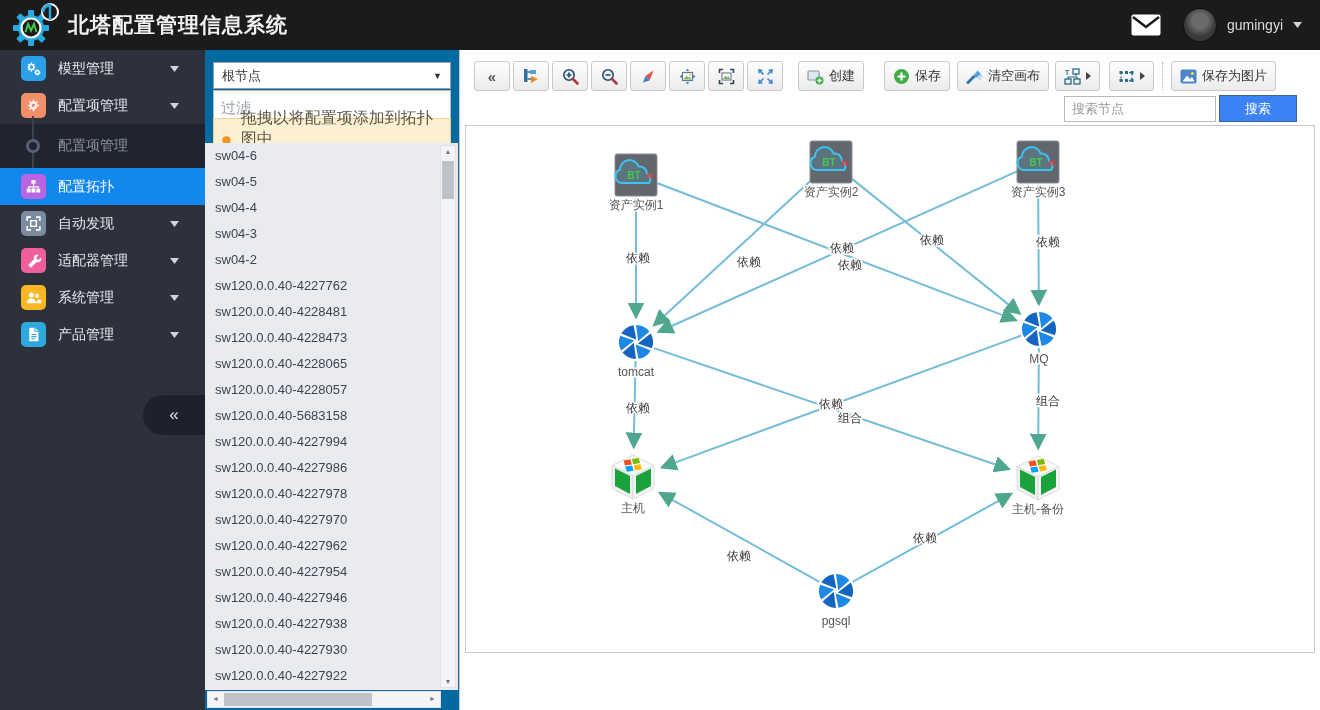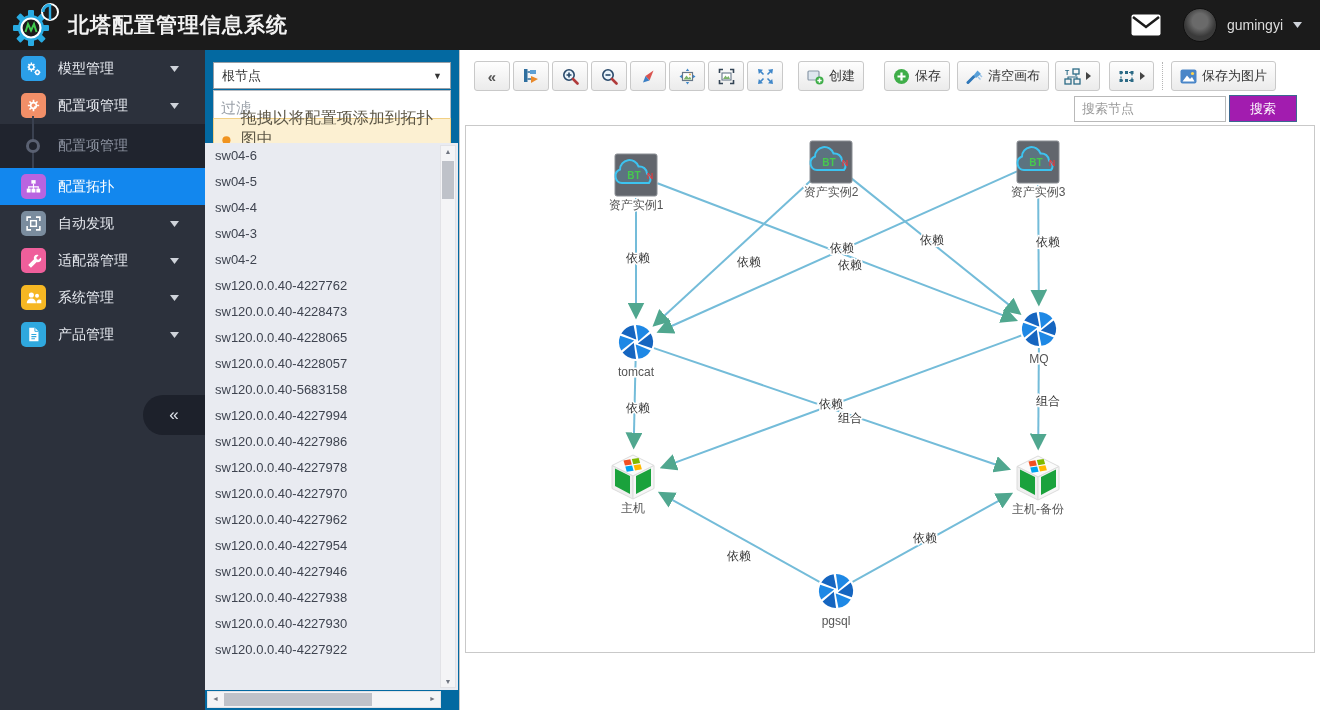--- a/index.html
+++ b/index.html
@@ -50,21 +50,21 @@
   .main{position:absolute;top:50px;left:460px;right:0;bottom:0;background:#fff}
   .toolbar{position:absolute;top:10px;left:14px;height:32px;display:flex;align-items:center}
   .tbtn{height:30px;min-width:36px;box-sizing:border-box;border:1px solid #c9c9c9;border-radius:3px;
         background:linear-gradient(#fefefe,#ebebeb);display:inline-flex;align-items:center;justify-content:center;
         gap:5px;font-size:13px;color:#333;padding:0 8px;margin-right:3px;cursor:pointer;font-family:inherit}
   .tbtn .bk{font-size:15px;color:#555;font-weight:bold}
   .tsep{width:0;height:28px;border-left:1px dotted #b5b5b5;margin:0 8px 0 5px}
   .search-row{position:absolute;top:45px;right:23px;display:flex;align-items:center;gap:3px}
   .search-input{width:152px;height:26px;box-sizing:border-box;border:1px solid #b9b9b9;font-size:13px;padding:0 7px;color:#333}
   .search-input::placeholder{color:#999}
-  .search-btn{width:68px;height:27px;background:#a21caf;border:1px solid #3c6890;color:#fff;font-size:13px;cursor:pointer;font-family:inherit}
+  .search-btn{width:78px;height:27px;background:#3b82f6;border:1px solid #3c6890;color:#fff;font-size:13px;cursor:pointer;font-family:inherit}
   .canvas{position:absolute;top:75px;left:5px;width:848px;height:526px;border:1px solid #c9c9c9;background:#fff}
 </style>
 </head>
 <body>
 
 <div class="hdr">
   <div class="logo">
     <svg width="52" height="46" viewBox="0 0 52 46">
       <g transform="translate(21,26)" fill="#29abe2">
         <g>
@@ -230,20 +230,21 @@
     <span>拖拽以将配置项添加到拓扑图中</span>
   </div>
   <div class="ci-list">
     <div id="ci-items">
         <div class="ci-item">sw04-6</div>
         <div class="ci-item">sw04-5</div>
         <div class="ci-item">sw04-4</div>
         <div class="ci-item">sw04-3</div>
         <div class="ci-item">sw04-2</div>
         <div class="ci-item">sw120.0.0.40-4227762</div>
+        <div class="ci-item">sw120.0.0.40-4228481</div>
         <div class="ci-item">sw120.0.0.40-4228473</div>
         <div class="ci-item">sw120.0.0.40-4228065</div>
         <div class="ci-item">sw120.0.0.40-4228057</div>
         <div class="ci-item">sw120.0.0.40-5683158</div>
         <div class="ci-item">sw120.0.0.40-4227994</div>
         <div class="ci-item">sw120.0.0.40-4227986</div>
         <div class="ci-item">sw120.0.0.40-4227978</div>
         <div class="ci-item">sw120.0.0.40-4227970</div>
         <div class="ci-item">sw120.0.0.40-4227962</div>
         <div class="ci-item">sw120.0.0.40-4227954</div>

